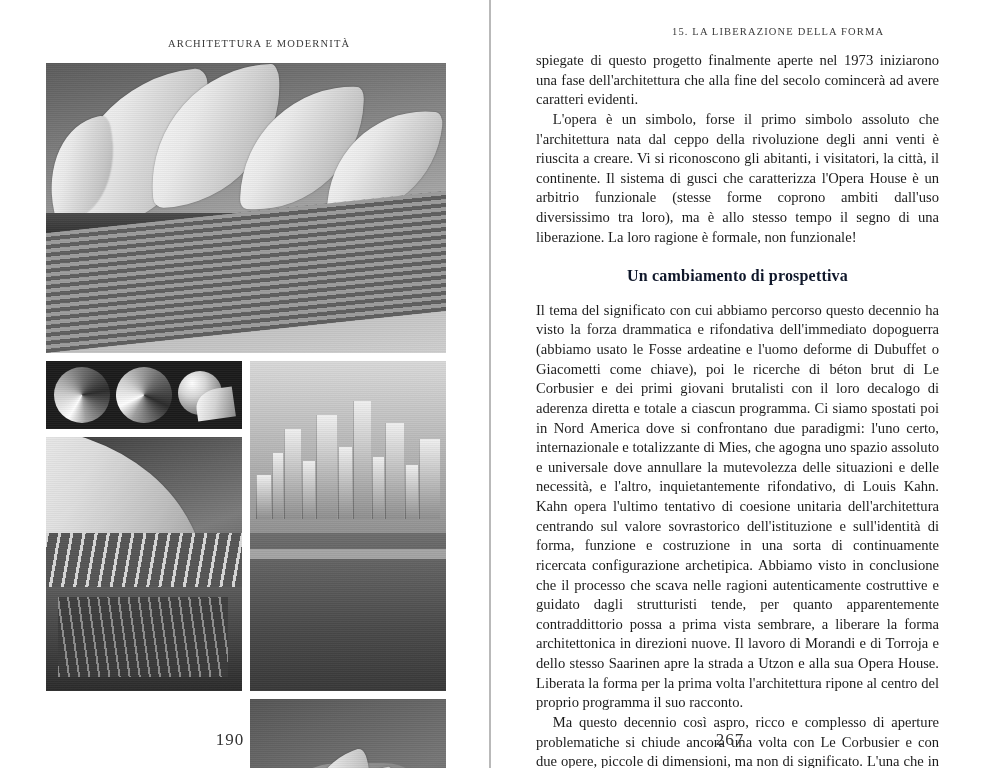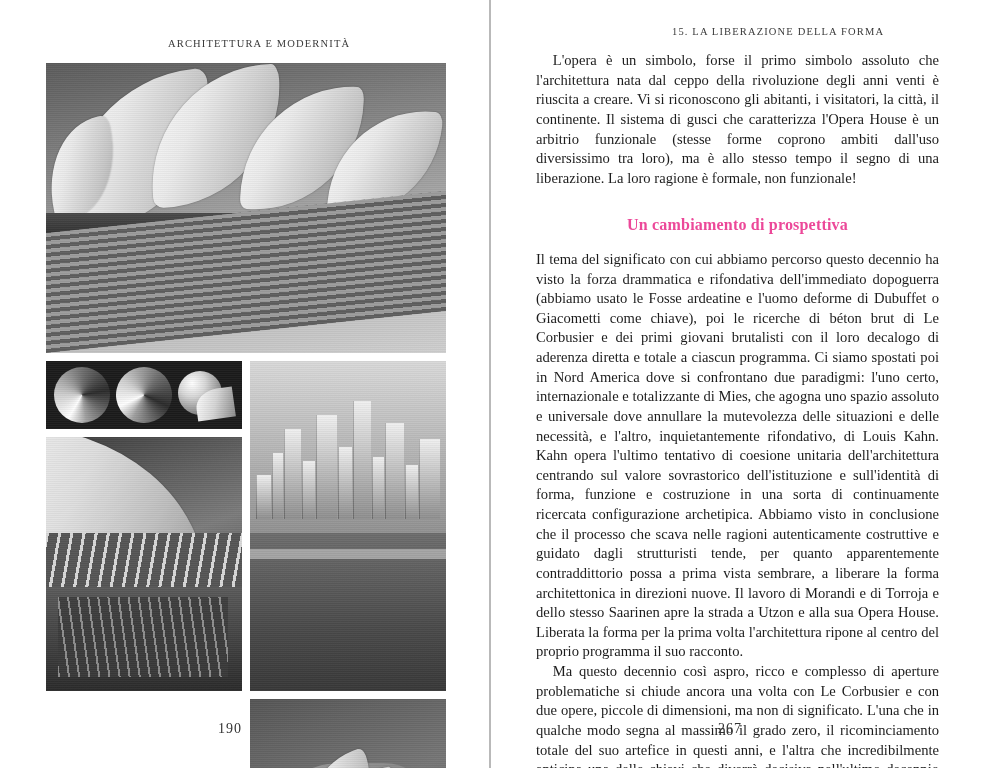--- a/index.html
+++ b/index.html
@@ -101,28 +101,28 @@
     line-height: 1.345;
     text-align: justify;
     hyphens: auto;
     color: #1c1c1c;
   }
   .body-text p { margin: 0; text-indent: 1.15em; }
   .body-text p.noindent { text-indent: 0; }
   .section-title {
     text-align: center;
     font-size: 16px;
-    margin: 26px 0 14px 0;
-    color: #ec4899;
+    margin: 18px 0 14px 0;
+    color: #0f172a;
     letter-spacing: 0.2px;
   }
   .folio {
     position: absolute;
-    bottom: 31px;
-    font-size: 14px;
+    bottom: 18px;
+    font-size: 17px;
     letter-spacing: 1px;
     color: #333;
   }
   .folio-left { left: 0; width: 460px; text-align: center; }
   .folio-right { left: 0; width: 480px; text-align: center; }
 
   
   .sky-grad {
     position: absolute; inset: 0;
     background: linear-gradient(170deg, #5b5b5b 0%, #8e8e8e 38%, #b9b9b9 70%, #cfcfcf 100%);
@@ -271,20 +271,21 @@
       </div>
     </div>
 
     <div class="folio folio-left">190</div>
   </div>
 
   <div class="page page-right">
     <div class="running-head">15. La liberazione della forma</div>
 
     <div class="body-text">
+      <p class="noindent">spiegate di questo progetto finalmente aperte nel 1973 iniziarono una fase dell'architettura che alla fine del secolo comincerà ad avere caratteri evidenti.</p>
       <p>L'opera è un simbolo, forse il primo simbolo assoluto che l'architettura nata dal ceppo della rivoluzione degli anni venti è riuscita a creare. Vi si riconoscono gli abitanti, i visitatori, la città, il continente. Il sistema di gusci che caratterizza l'Opera House è un arbitrio funzionale (stesse forme coprono ambiti dall'uso diversissimo tra loro), ma è allo stesso tempo il segno di una liberazione. La loro ragione è formale, non funzionale!</p>
       <h2 class="section-title">Un cambiamento di prospettiva</h2>
       <p class="noindent">Il tema del significato con cui abbiamo percorso questo decennio ha visto la forza drammatica e rifondativa dell'immediato dopoguerra (abbiamo usato le Fosse ardeatine e l'uomo deforme di Dubuffet o Giacometti come chiave), poi le ricerche di béton brut di Le Corbusier e dei primi giovani brutalisti con il loro decalogo di aderenza diretta e totale a ciascun programma. Ci siamo spostati poi in Nord America dove si confrontano due paradigmi: l'uno certo, internazionale e totalizzante di Mies, che agogna uno spazio assoluto e universale dove annullare la mutevolezza delle situazioni e delle necessità, e l'altro, inquietantemente rifondativo, di Louis Kahn. Kahn opera l'ultimo tentativo di coesione unitaria dell'architettura centrando sul valore sovrastorico dell'istituzione e sull'identità di forma, funzione e costruzione in una sorta di continuamente ricercata configurazione archetipica. Abbiamo visto in conclusione che il processo che scava nelle ragioni autenticamente costruttive e guidato dagli strutturisti tende, per quanto apparentemente contraddittorio possa a prima vista sembrare, a liberare la forma architettonica in direzioni nuove. Il lavoro di Morandi e di Torroja e dello stesso Saarinen apre la strada a Utzon e alla sua Opera House. Liberata la forma per la prima volta l'architettura ripone al centro del proprio programma il suo racconto.</p>
       <p>Ma questo decennio così aspro, ricco e complesso di aperture problematiche si chiude ancora una volta con Le Corbusier e con due opere, piccole di dimensioni, ma non di significato. L'una che in qualche modo segna al massimo il grado zero, il ricominciamento totale del suo artefice in questi anni, e l'altra che incredibilmente anticipa una delle chiavi che diverrà decisiva nell'ultimo decennio del secolo.</p>
     </div>
 
     <div class="folio folio-right">267</div>
   </div>
 
 </div>

